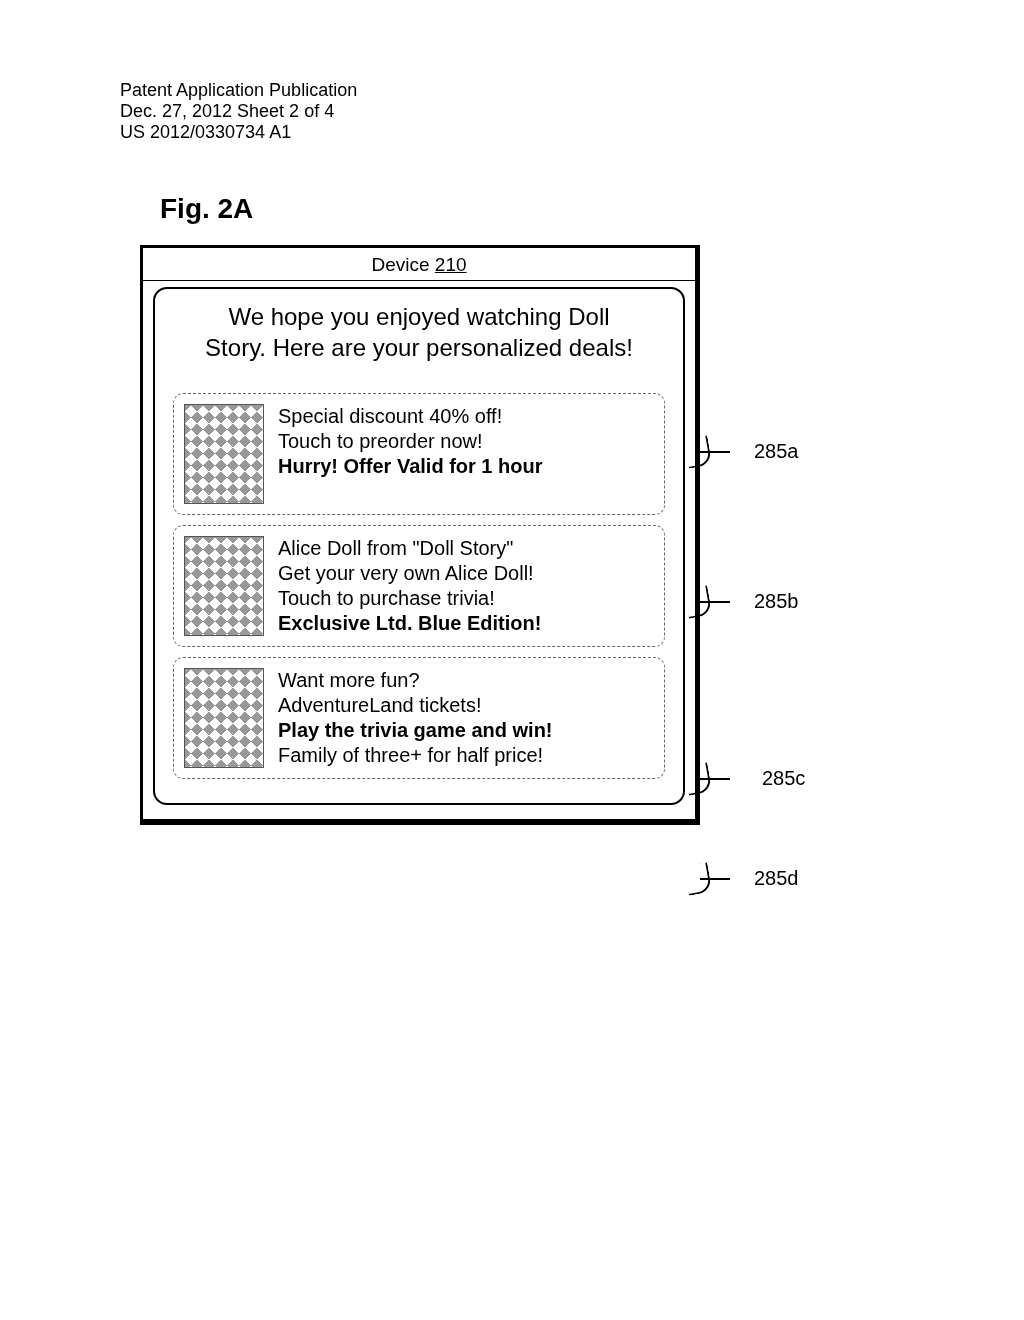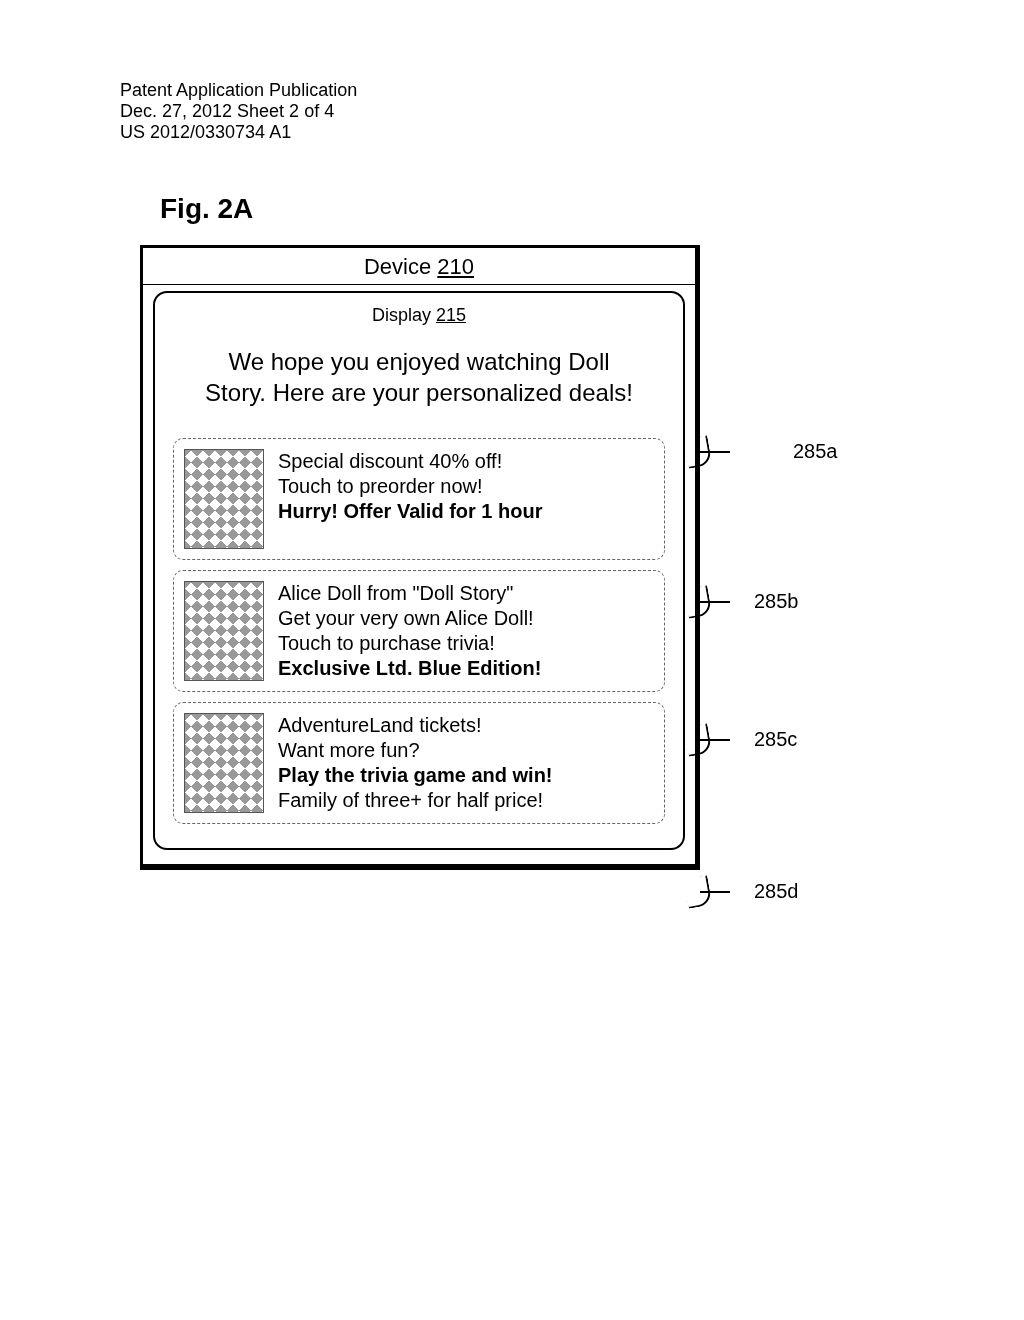--- a/index.html
+++ b/index.html
@@ -33,21 +33,21 @@
     }
     .device-box {
       border: 3px solid black;
       border-bottom: 6px solid black;
       border-right: 5px solid black;
       width: 560px;
       padding: 0;
     }
     .device-label {
       text-align: center;
-      font-size: 22px;
+      font-size: 19px;
       padding: 6px 0 4px 0;
       border-bottom: 1px solid black;
     }
     .device-label .ref {
       text-decoration: underline;
     }
     .display-box {
       margin: 6px 10px 14px 10px;
       border: 2px solid black;
       border-radius: 14px;
@@ -140,23 +140,20 @@
 </div>
 
 <div class="figure-label">Fig. 2A</div>
 
 <div class="figure-container">
   <div class="device-box">
     <div class="device-label">
       <span>Device </span><span class="ref">210</span>
     </div>
     <div class="display-box">
-      <div class="display-label">
-        <span>Display </span><span class="ref">215</span>
-      </div>
       <div class="intro-message">We hope you enjoyed watching Doll Story. Here are your personalized deals!</div>
 
       <div class="deal-card">
         <div class="deal-thumb"></div>
         <div class="deal-text">
           <div>Special discount 40% off!</div>
           <div>Touch to preorder now!</div>
           <div class="bold">Hurry! Offer Valid for 1 hour</div>
         </div>
       </div>
@@ -168,39 +165,39 @@
           <div>Get your very own Alice Doll!</div>
           <div>Touch to purchase trivia!</div>
           <div class="bold">Exclusive Ltd. Blue Edition!</div>
         </div>
       </div>
 
 
       <div class="deal-card">
         <div class="deal-thumb"></div>
         <div class="deal-text">
+          <div>Want more fun?</div>
           <div>AdventureLand tickets!</div>
-          <div>Want more fun?</div>
           <div class="bold">Play the trivia game and win!</div>
           <div>Family of three+ for half price!</div>
         </div>
       </div>
 
     </div>
   </div>
 
-  <div class="callout" style="left:560px; top:190px;gap:39px;">
+  <div class="callout" style="left:560px; top:190px;">
     <div class="lead"></div>
     <span>285a</span>
   </div>
   <div class="callout" style="left:560px; top:340px;">
     <div class="lead"></div>
     <span>285b</span>
   </div>
-  <div class="callout" style="left:560px; top:478px;">
+  <div class="callout" style="left:560px; top:517px;gap:8px;">
     <div class="lead"></div>
     <span>285c</span>
   </div>
-  <div class="callout" style="left:560px; top:630px;">
+  <div class="callout" style="left:560px; top:617px;">
     <div class="lead"></div>
     <span>285d</span>
   </div>
 </div>
 
 </body></html>

